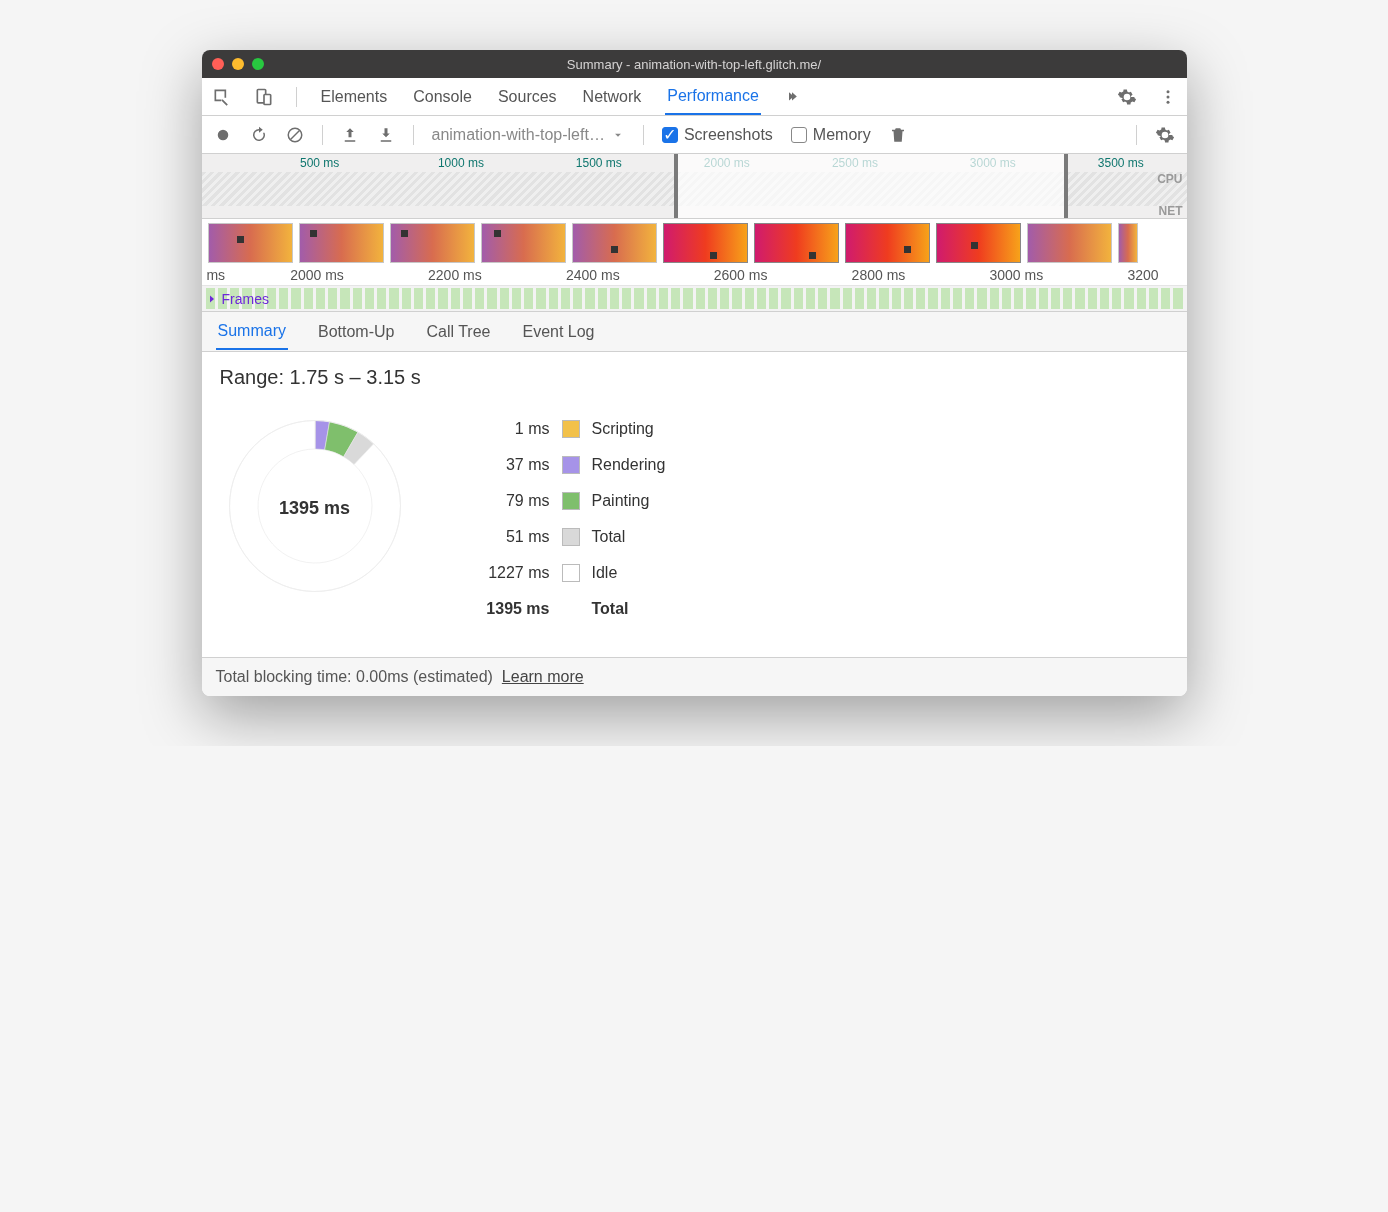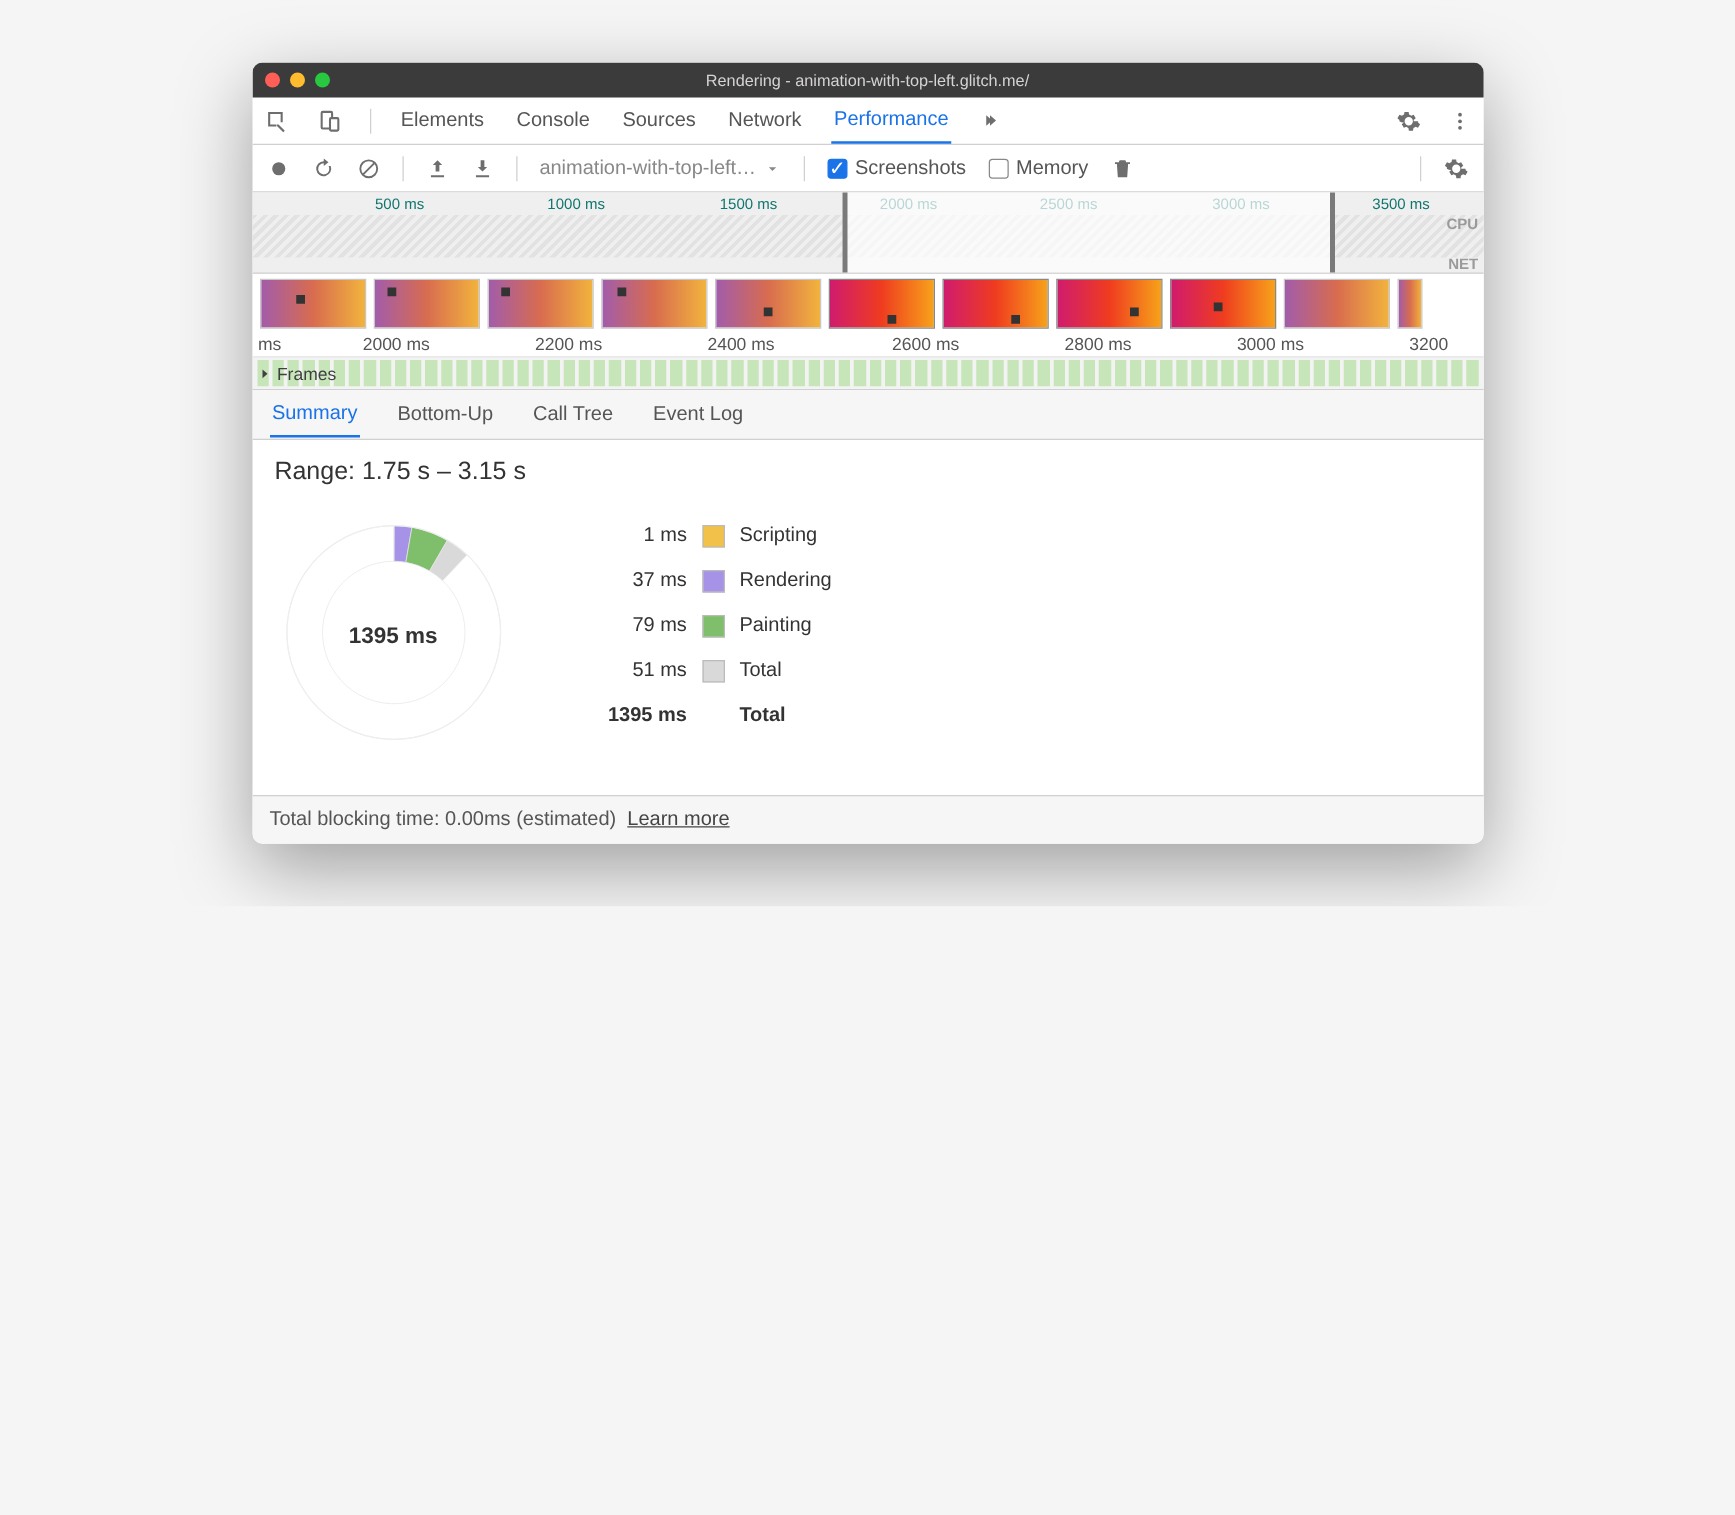--- a/index.html
+++ b/index.html
@@ -29,21 +29,21 @@
 .ov-cpu { height:34px; background:repeating-linear-gradient(135deg,#e2e2e2 0 3px,#efefef 3px 6px); position:relative; }
 .ov-net { height:12px; position:relative; }
 .ov-selection { position:absolute; top:0; bottom:0; background:rgba(255,255,255,0.7); border-left:4px solid #7a7a7a; border-right:4px solid #7a7a7a; }
 .filmstrip { display:flex; gap:6px; padding:2px 6px; background:#fff; height:48px; align-items:center; }
 .thumb { width:85px; height:40px; background:linear-gradient(90deg,#a25caa,#d86c4f,#f2b33d); border:1px solid #c7c7c7; position:relative; }
 .thumb.sel { background:linear-gradient(90deg,#d01b6e,#ef3c1f,#f7a21a); border-color:#888; }
 .thumb .d { position:absolute; width:7px; height:7px; background:#333; }
 .timeline { border-bottom:1px solid #d0d0d0; }
 .tl-ticks { height:18px; display:flex; font-size:14px; color:#555; position:relative; background:#fff; }
 .tl-tick { position:absolute; }
-.frames-row { display:flex; align-items:center; height:26px; background:#f3f3f3; border-top:1px solid #e5e5e5; font-size:14px; color:#404040; position:relative; }
+.frames-row { display:flex; align-items:center; height:26px; background:#f3f3f3; border-top:1px solid #e5e5e5; font-size:14px; color:#6d28d9; position:relative; }
 .frames-label { position:absolute; left:4px; display:flex; gap:4px; align-items:center; z-index:2; }
 .frame-bars { position:absolute; left:0; right:0; top:2px; bottom:2px; display:flex; gap:3px; padding:0 4px; }
 .frame-bar { flex:1; background:#c6e6b9; }
 .sub-tabs { display:flex; gap:28px; padding:0 14px; border-bottom:1px solid #d0d0d0; height:40px; align-items:center; background:#f6f6f6; }
 .sub-tab { font-size:16px; color:#555; padding:8px 2px; cursor:pointer; }
 .sub-tab.active { color:#1a73e8; border-bottom:2px solid #1a73e8; }
 .summary-body { padding:14px 18px 30px; }
 .range { font-size:20px; color:#333; margin-bottom:22px; }
 .summary-content { display:flex; gap:60px; align-items:flex-start; }
 .donut-wrap { width:190px; text-align:center; position:relative; }
@@ -63,21 +63,21 @@
 <body>
 
 <div class="window">
 
   <div class="titlebar">
     <div class="traffic">
       <div class="dot red"></div>
       <div class="dot yellow"></div>
       <div class="dot green"></div>
     </div>
-    <div class="title">Rendering - animation-with-top-left.glitch.me/</div>
+    <div class="title">Summary - animation-with-top-left.glitch.me/</div>
   </div>
 
   <div class="tabs-main">
     <span class="icon-btn">
       <svg class="icon lg" viewBox="0 0 24 24">
           <path d="M3 3h14v10h-2V5H5v10h6v2H3V3zm10 12 6 6-1.5 1.5-6-6V15h1.5z"></path>
         </svg>
     </span>
     <span class="icon-btn">
       <svg class="icon lg" viewBox="0 0 24 24">
@@ -360,20 +360,25 @@
             <div class="legend-ms">79 ms</div>
             <div class="swatch" style="background: rgb(127, 191, 108);"></div>
             <div class="legend-label">Painting</div>
           </div>
           <div class="legend-row">
             <div class="legend-ms">51 ms</div>
             <div class="swatch" style="background: rgb(217, 217, 217);"></div>
             <div class="legend-label">Total</div>
           </div>
           <div class="legend-row">
+            <div class="legend-ms">1227 ms</div>
+            <div class="swatch" style="background: rgb(255, 255, 255);"></div>
+            <div class="legend-label">Idle</div>
+          </div>
+          <div class="legend-row">
             <div class="legend-ms total">1395 ms</div>
             <div style="width: 18px;"></div>
             <div class="legend-label total">Total</div>
           </div>
         </div>
     </div>
   </div>
 
   <div class="statusbar">
     <span>Total blocking time: 0.00ms (estimated)</span>

